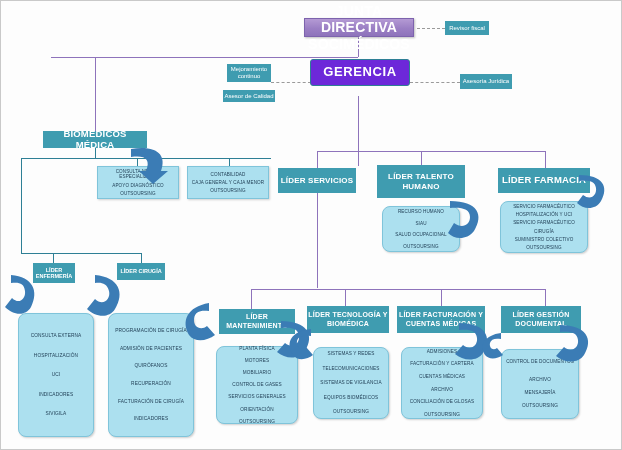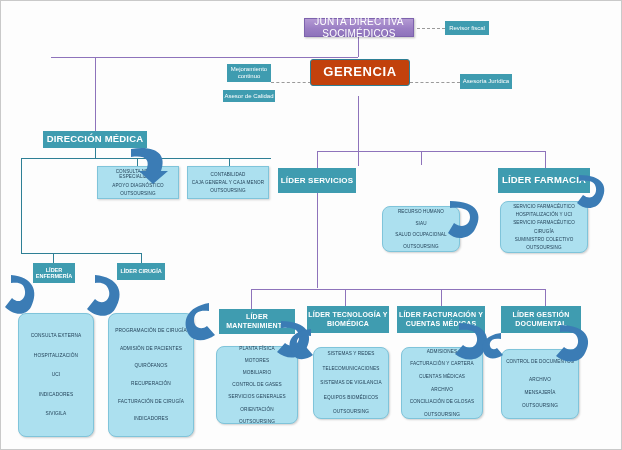--- a/index.html
+++ b/index.html
@@ -28,28 +28,28 @@
     line-height:1.15;
     z-index:5;
   }
   .node .ttl{display:block;width:100%;}
 
   
   .purple{
     background:linear-gradient(to bottom,#b49ad4 0%,#9b7fc4 55%,#8e73bb 100%);
     border:1px solid #7d63ad;
     color:#ffffff;
-    font-size:10px;
+    font-size:14px;
     letter-spacing:.2px;
-    font-weight:400;
+    font-weight:700;
     box-shadow:1px 1px 2px rgba(0,0,0,.25);
   }
   
   .teal-dark{
-    background:#c2410c;
+    background:#6d28d9;
     border:1px solid #2e7f95;
     font-size:13px;
     font-weight:bold;
     letter-spacing:.6px;
   }
   
   .teal{
     background:#3f9cb0;
     border:1px solid #3f9cb0;
     font-size:8px;
@@ -144,39 +144,42 @@
 
   <div class="node teal sm" style="left:222px;top:89px;width:52px;height:12px;">
     <span class="ttl">Asesor de Calidad</span>
   </div>
 
   <div class="node teal sm" style="left:459px;top:73px;width:52px;height:15px;">
     <span class="ttl">Asesoría Jurídica</span>
   </div>
 
   <div class="node teal lg" style="left:42px;top:130px;width:104px;height:17px;">
-    <span class="ttl">DIRECCIÓN MÉDICA</span>
+    <span class="ttl">BIOMÉDICOS MÉDICA</span>
   </div>
 
   <div class="node pale" style="left:96px;top:165px;width:82px;height:33px;">
     <span class="ln">CONSULTA MÉDICA ESPECIALIZADA</span>
     <span class="ln">APOYO DIAGNÓSTICO</span>
     <span class="ln">OUTSOURSING</span>
   </div>
 
   <div class="node pale" style="left:186px;top:165px;width:82px;height:33px;">
     <span class="ln">CONTABILIDAD</span>
     <span class="ln">CAJA GENERAL Y CAJA MENOR</span>
     <span class="ln">OUTSOURSING</span>
   </div>
 
   <div class="node teal" style="left:277px;top:167px;width:78px;height:25px;">
     <span class="ttl">LÍDER  SERVICIOS</span>
   </div>
 
+  <div class="node teal" style="left:376px;top:164px;width:88px;height:33px;">
+    <span class="ttl">LÍDER TALENTO HUMANO</span>
+  </div>
 
   <div class="node pale round spaced" style="left:381px;top:205px;width:78px;height:46px;">
     <span class="ln">RECURSO HUMANO</span>
     <span class="ln">SIAU</span>
     <span class="ln">SALUD OCUPACIONAL</span>
     <span class="ln">OUTSOURSING</span>
   </div>
 
   <div class="node teal lg" style="left:497px;top:167px;width:92px;height:25px;">
     <span class="ttl">LÍDER FARMACIA</span>

